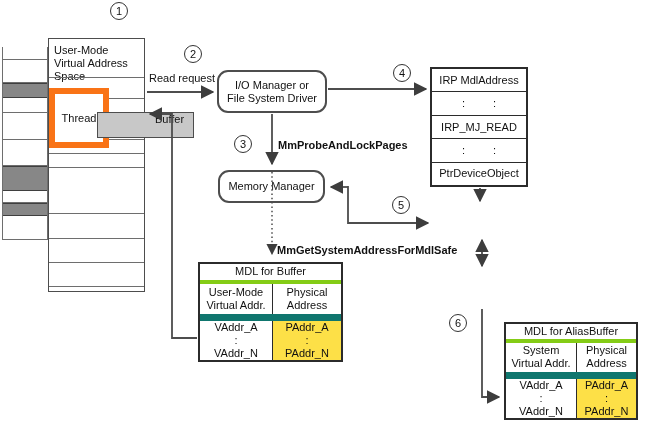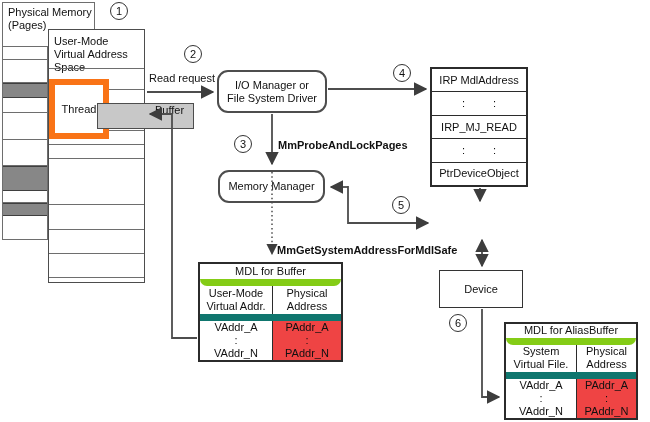--- a/index.html
+++ b/index.html
@@ -8,50 +8,50 @@
     font-family:"Liberation Sans",sans-serif;font-size:11px;color:#111;line-height:13px;
   }
   .abs{position:absolute;box-sizing:border-box;}
   
   .pm-label{left:2px;top:2px;width:93px;height:45px;background:#fff;border:1px solid #6e6e6e;padding:3px 2px 0 5px;z-index:2;}
   .pm-col{left:2px;top:47px;width:46px;height:193px;border:1px solid #6e6e6e;border-top:none;z-index:1;display:flex;flex-direction:column;}
   .pm-cell{border-bottom:1px solid #6e6e6e;background:#fff;}
   .pm-cell:last-child{border-bottom:none;}
   .pm-cell.dark{background:#878787;border-top:1px solid #3f3f3f;border-bottom:1px solid #3f3f3f;}
   
-  .um-box{left:48px;top:29px;width:97px;height:254px;background:#fff;border:1px solid #4d4d4d;z-index:3;}
+  .um-box{left:48px;top:38px;width:97px;height:254px;background:#fff;border:1px solid #4d4d4d;z-index:3;}
   .um-line{position:absolute;left:0;width:95px;height:1px;background:#6e6e6e;}
   .um-title{position:absolute;left:5px;top:5px;width:88px;}
   .thread-box{position:absolute;left:0px;top:49px;width:48px;height:48px;background:#fff;border:6px solid #f97316;display:flex;align-items:center;justify-content:center;}
   .buffer-box{position:absolute;left:48px;top:73px;width:47px;height:24px;background:#c8c8c8;border:1px solid #4d4d4d;display:flex;align-items:flex-start;justify-content:center;padding-left:48px;}
   
   .rbox{background:#fff;border:2px solid #4d4d4d;border-radius:11px;display:flex;align-items:center;justify-content:center;text-align:center;z-index:4;}
   .io-box{left:217px;top:70px;width:110px;height:43px;padding:0 6px;}
   .mm-box{left:218px;top:170px;width:107px;height:33px;}
   
   .irp-box{left:430px;top:67px;width:98px;height:120px;border:2px solid #2b2b2b;background:#fff;display:flex;flex-direction:column;z-index:4;}
   .irp-row{flex:1;border-bottom:1px solid #2b2b2b;display:flex;align-items:center;justify-content:center;gap:28px;background:#fff;}
   .irp-row:last-child{border-bottom:none;}
   
   .driver-ellipse{left:433px;top:205px;width:97px;height:30px;border:1px solid #333;border-radius:50%;background:#fff;display:flex;align-items:center;justify-content:center;z-index:4;}
   .device-box{left:439px;top:270px;width:84px;height:38px;border:1px solid #333;background:#fff;display:flex;align-items:center;justify-content:center;z-index:4;}
   
   .mdl{border:2px solid #2b2b2b;background:#fff;z-index:4;display:flex;flex-direction:column;text-align:center;}
   .mdl-buffer{left:198px;top:262px;width:145px;height:100px;}
   .mdl-alias{left:504px;top:322px;width:134px;height:98px;}
-  .mdl-title{height:18px;border-bottom:7px solid #84cc16;display:flex;align-items:center;justify-content:center;border-radius:7px;}
+  .mdl-title{height:18px;border-bottom:4px solid #84cc16;display:flex;align-items:center;justify-content:center;}
   .mdl-heads{height:35px;border-bottom:7px solid #0f766e;display:flex;}
   .mdl-data{flex:1;display:flex;}
   .mdl-cell-l{border-right:1px solid #2b2b2b;display:flex;flex-direction:column;align-items:center;justify-content:center;}
   .mdl-cell-r{display:flex;flex-direction:column;align-items:center;justify-content:center;}
   .mdl-buffer .mdl-cell-l{width:72px;}
   .mdl-buffer .mdl-cell-r{flex:1;}
   .mdl-alias .mdl-cell-l{width:70px;}
   .mdl-alias .mdl-cell-r{flex:1;}
-  .shaded{background:#ef4444;}
+  .shaded{background:#fde047;}
   
   .step{width:18px;height:18px;border:1px solid #333;border-radius:50%;background:#fff;display:flex;align-items:center;justify-content:center;z-index:5;}
   
   .lbl{z-index:5;white-space:nowrap;}
   .bold{font-weight:bold;}
   
   #arrows{position:absolute;left:0;top:0;width:650px;height:422px;z-index:6;pointer-events:none;}
 </style>
 </head>
 <body>
@@ -63,21 +63,20 @@
     <div class="pm-cell" style="height:23px"></div>
     <div class="pm-cell dark" style="height:14px"></div>
     <div class="pm-cell" style="height:15px"></div>
     <div class="pm-cell" style="height:28px"></div>
     <div class="pm-cell" style="height:27px"></div>
     <div class="pm-cell dark" style="height:25px"></div>
     <div class="pm-cell" style="height:11px"></div>
     <div class="pm-cell dark" style="height:12px"></div>
     <div class="pm-cell" style="height:25px"></div>
   </div>
-  <div class="abs pm-label">Physical Memory (Pages)</div>
 
   <div class="abs um-box">
     <div class="um-title">User-Mode Virtual Address Space</div>
     <div class="um-line" style="top:38px"></div>
     <div class="um-line" style="top:59px;left:48px;width:47px"></div>
     <div class="um-line" style="top:100px"></div>
     <div class="um-line" style="top:114px"></div>
     <div class="um-line" style="top:128px"></div>
     <div class="um-line" style="top:174px"></div>
     <div class="um-line" style="top:199px"></div>
@@ -111,23 +110,20 @@
     </div>
     <div class="irp-row">
       <span>:</span>
       <span>:</span>
     </div>
     <div class="irp-row">
       <span>PtrDeviceObject</span>
     </div>
   </div>
 
-  <div class="abs device-box">
-    <span>Device</span>
-  </div>
 
   <div class="abs mdl mdl-buffer">
     <div class="mdl-title">MDL for Buffer</div>
     <div class="mdl-heads">
       <div class="mdl-cell-l">User-Mode Virtual Addr.</div>
       <div class="mdl-cell-r">Physical Address</div>
     </div>
     <div class="mdl-data">
       <div class="mdl-cell-l">
         <span>VAddr_A</span>
@@ -138,21 +134,21 @@
         <span>PAddr_A</span>
         <span>:</span>
         <span>PAddr_N</span>
       </div>
     </div>
   </div>
 
   <div class="abs mdl mdl-alias">
     <div class="mdl-title">MDL for AliasBuffer</div>
     <div class="mdl-heads">
-      <div class="mdl-cell-l">System Virtual File.</div>
+      <div class="mdl-cell-l">System Virtual Addr.</div>
       <div class="mdl-cell-r">Physical Address</div>
     </div>
     <div class="mdl-data">
       <div class="mdl-cell-l">
         <span>VAddr_A</span>
         <span>:</span>
         <span>VAddr_N</span>
       </div>
       <div class="mdl-cell-r shaded">
         <span>PAddr_A</span>

